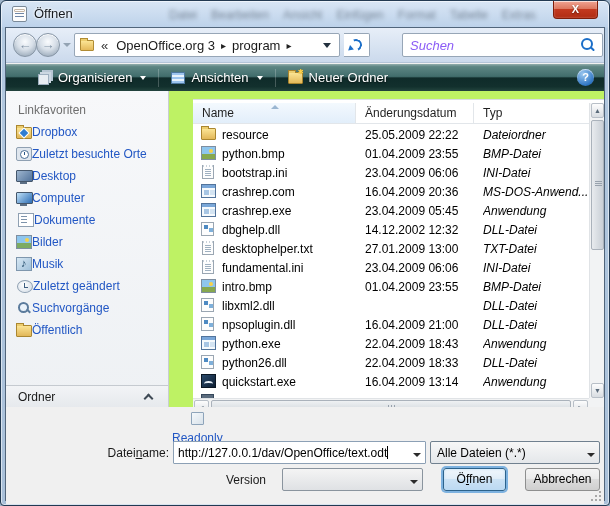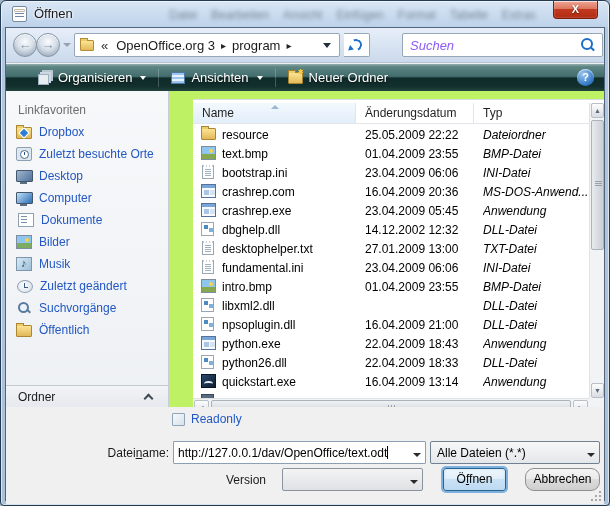--- a/index.html
+++ b/index.html
@@ -99,21 +99,21 @@
   .help { position:absolute; right:10px; top:5px; width:17px; height:17px; border-radius:50%;
     background:radial-gradient(circle at 35% 30%,#9cc8f0,#2f76c4 70%,#1c5ba5);
     color:#fff; font-size:11px; font-weight:bold; text-align:center; line-height:17px; cursor:pointer;
     box-shadow:inset 0 1px 1px rgba(255,255,255,.7); }
 
   
   .content { position:absolute; left:0; top:63px; width:100%; height:316px; background:#bef264; }
   .sidebar { position:absolute; left:0; top:0; width:163px; height:100%;
     background:linear-gradient(180deg,#f7f8fa,#eef1f4); border-right:1px solid #c8cdd3; }
   .sb-header { color:#6e6e6e; font-size:12px; padding:12px 0 4px 12px; }
-  .sb-item { display:flex; align-items:center; gap:7px; padding:3px 0 3px 10px; font-size:12px;
+  .sb-item { display:flex; align-items:center; gap:0; padding:3px 0 3px 10px; font-size:12px;
     color:#2257c4; cursor:pointer; height:22px; }
   .sb-footer { position:absolute; left:0; bottom:0; width:100%; height:22px; border-top:1px solid #c5cad0;
     background:linear-gradient(180deg,#f2f4f6,#e6e9ed); font-size:12px; color:#1a1a1a;
     display:flex; align-items:center; padding-left:12px; cursor:pointer; }
   .sb-chevron { position:absolute; right:16px; top:9px; width:7px; height:7px;
     border-left:2px solid #3f4a55; border-top:2px solid #3f4a55; transform:rotate(45deg); }
 
   
   .ic { position:relative; width:16px; height:14px; flex:0 0 16px; }
   .ic-dropbox,.ic-public { background:linear-gradient(180deg,#fbe494,#e2b758); border:1px solid #ab8730;
@@ -215,21 +215,21 @@
     color:#5a6a7a; font-size:7px; text-align:center; line-height:13px; cursor:pointer; }
   .harrow.left { left:1px; } .harrow.right { right:1px; }
   .hthumb { position:absolute; left:18px; top:1px; right:18px; height:14px;
     background:linear-gradient(180deg,#eff1f3,#cdd3d9); border:1px solid #aab2bb; border-radius:2px; cursor:pointer; }
   .hthumb::before { content:""; position:absolute; left:50%; top:4px; width:1px; height:7px;
     background:#98a2ad; box-shadow:-3px 0 0 #98a2ad, 3px 0 0 #98a2ad; }
   .corner { position:absolute; right:0; bottom:0; width:15px; height:17px; background:#f2f3f4; }
 
   
   .bottom { position:absolute; left:0; top:379px; width:100%; height:97px; background:#f0f0f0; font-size:12px; }
-  .chkrow { position:absolute; left:166px; top:5px; display:flex; align-items:flex-end; gap:6px; cursor:pointer; }
+  .chkrow { position:absolute; left:166px; top:5px; display:flex; align-items:center; gap:6px; cursor:pointer;flex-direction:column; }
   .checkbox { width:13px; height:13px; background:linear-gradient(135deg,#f4f8fb,#d9e2ea);
     border:1px solid #8ea4ba; border-radius:1px; }
   .chk-label { color:#2257c4; }
   .lbl { color:#1a1a1a; }
   .fn-label { position:absolute; left:95px; top:39px; width:68px; text-align:right; }
   .fn-combo { position:absolute; left:167px; top:34px; width:253px; height:23px; background:#fff;
     border:1px solid #8ca0b5; border-radius:1px; display:flex; align-items:center; }
   .fn-text { flex:1; padding-left:4px; white-space:nowrap; overflow:hidden; color:#000; }
   .caret { display:inline-block; width:1px; height:13px; background:#000; vertical-align:-2px; }
   .combo-arrow { width:17px; text-align:center; cursor:pointer; }
@@ -244,21 +244,21 @@
     background:linear-gradient(180deg,#f4f4f4,#dfe1e4); border:1px solid #8a949e; border-radius:2px;
     display:flex; align-items:center; cursor:pointer; }
   .ver-combo .ft-text { color:transparent; }
   .btn { position:absolute; top:61px; height:23px; border-radius:3px; font-size:12px; color:#000;
     text-align:center; line-height:21px; cursor:pointer;
     background:linear-gradient(180deg,#f4f4f4 0%,#ebebeb 45%,#dcdcdc 50%,#cfcfcf 100%);
     border:1px solid #8e8f8f; }
   .btn-open { left:437px; width:63px; border:1px solid #2c628b;
     box-shadow:0 0 0 2px #7db2e0, inset 0 0 3px #b9dcf5;
     background:linear-gradient(180deg,#f1f7fc 0%,#e1eef9 45%,#cbe2f5 50%,#bcd9f2 100%); }
-  .btn-cancel { left:519px; width:75px;border-radius:9px; }
+  .btn-cancel { left:519px; width:75px; }
   .mn { text-decoration:underline; }
   .grip { position:absolute; right:3px; bottom:3px; width:10px; height:10px; }
   .grip::before { content:""; position:absolute; right:0; bottom:0; width:2px; height:2px; background:#a8a8a8;
     box-shadow:-4px 0 0 #a8a8a8, -8px 0 0 #a8a8a8, 0 -4px 0 #a8a8a8, -4px -4px 0 #a8a8a8, 0 -8px 0 #a8a8a8; }
 </style>
 </head>
 <body>
 
 <div class="win">
 
@@ -385,21 +385,21 @@
         </div>
         <div class="rows" id="file-rows">
           <div class="frow">
     <span class="fi fi-folder"></span>
     <span class="cell-name">resource</span>
     <span class="cell-date">25.05.2009 22:22</span>
     <span class="cell-type">Dateiordner</span>
   </div>
             <div class="frow">
     <span class="fi fi-image"></span>
-    <span class="cell-name">text.bmp</span>
+    <span class="cell-name">python.bmp</span>
     <span class="cell-date">01.04.2009 23:55</span>
     <span class="cell-type">BMP-Datei</span>
   </div>
             <div class="frow">
     <span class="fi fi-text"></span>
     <span class="cell-name">bootstrap.ini</span>
     <span class="cell-date">23.04.2009 06:06</span>
     <span class="cell-type">INI-Datei</span>
   </div>
             <div class="frow">

